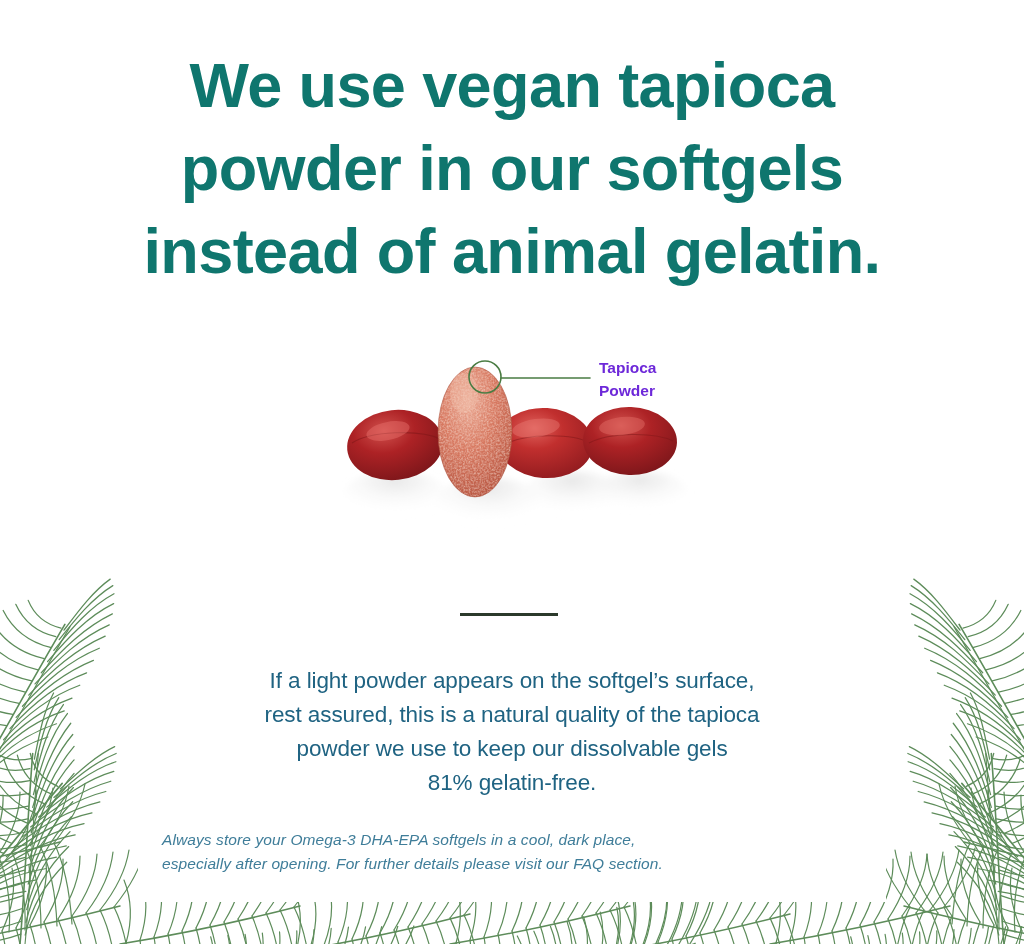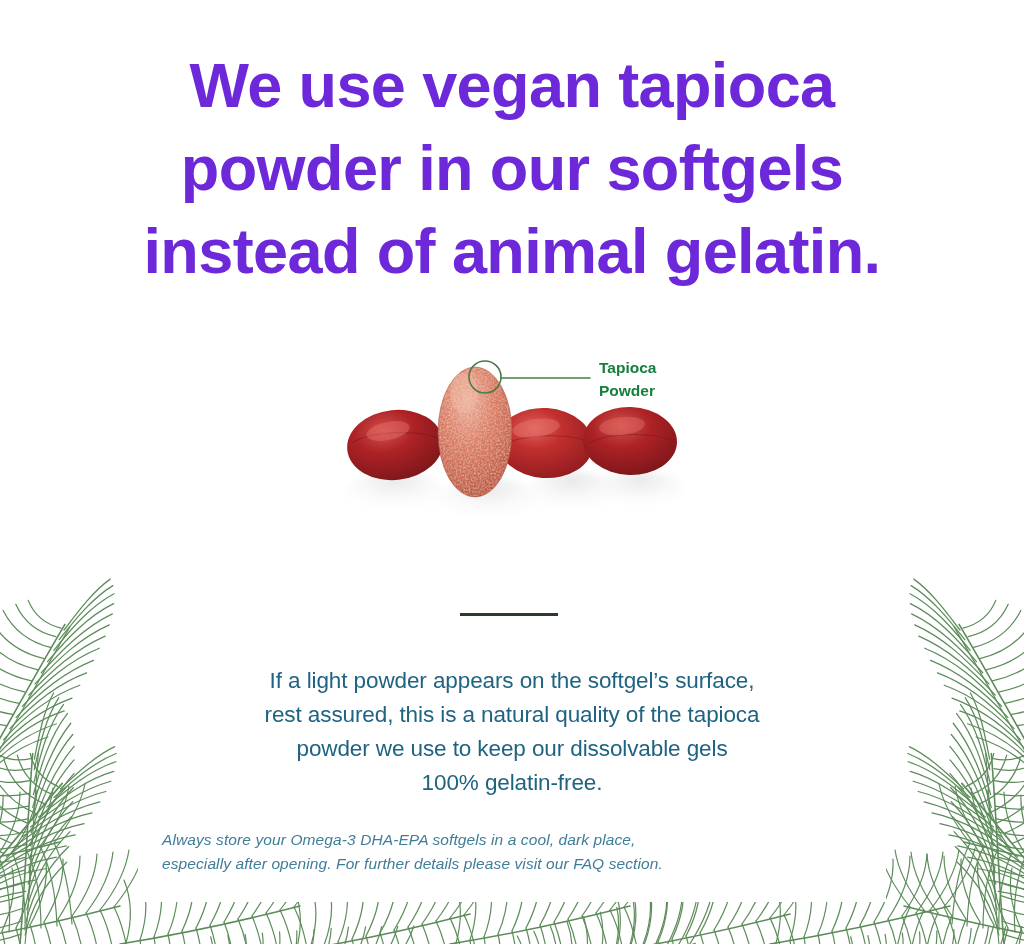--- a/index.html
+++ b/index.html
@@ -22,21 +22,21 @@
   }
 
   
   .headline {
     position: absolute;
     left: 0;
     top: 0;
     width: 1024px;
     padding-top: 2px;
     text-align: center;
-    color: #6d28d9;
+    color: #0f766e;
     font-family: "Liberation Sans", sans-serif;
     font-weight: bold;
     font-size: 63px;
     line-height: 83px;
     letter-spacing: -0.6px;
     white-space: pre-line;
     z-index: 6;
   }
 
   
@@ -124,21 +124,21 @@
     letter-spacing: 0.1px;
     white-space: pre-line;
     z-index: 4;
   }
 
   
   .callout-label {
     position: absolute;
     left: 599px;
     top: 356px;
-    color: #15803d;
+    color: #6d28d9;
     font-family: "Liberation Sans", sans-serif;
     font-weight: bold;
     font-size: 15.5px;
     line-height: 23px;
     white-space: pre-line;
     z-index: 6;
   }
 </style>
 </head>
 <body>
@@ -340,18 +340,18 @@
   </div>
 
   <div class="callout-label">Tapioca
 Powder</div>
 
   <div class="divider"></div>
 
   <p class="body-copy">If a light powder appears on the softgel’s surface,
 rest assured, this is a natural quality of the tapioca
 powder we use to keep our dissolvable gels
-100% gelatin-free.</p>
+81% gelatin-free.</p>
 
   <p class="footnote">Always store your Omega-3 DHA-EPA softgels in a cool, dark place,
 especially after opening. For further details please visit our FAQ section.</p>
 
 </div>
 
 </body></html>

